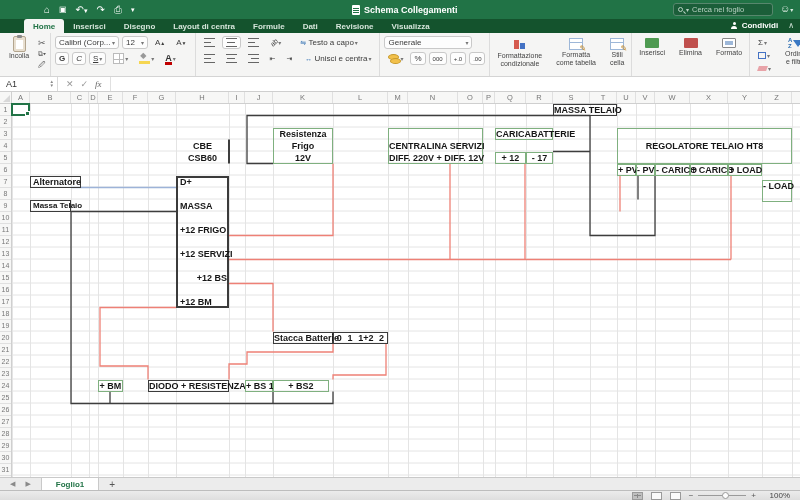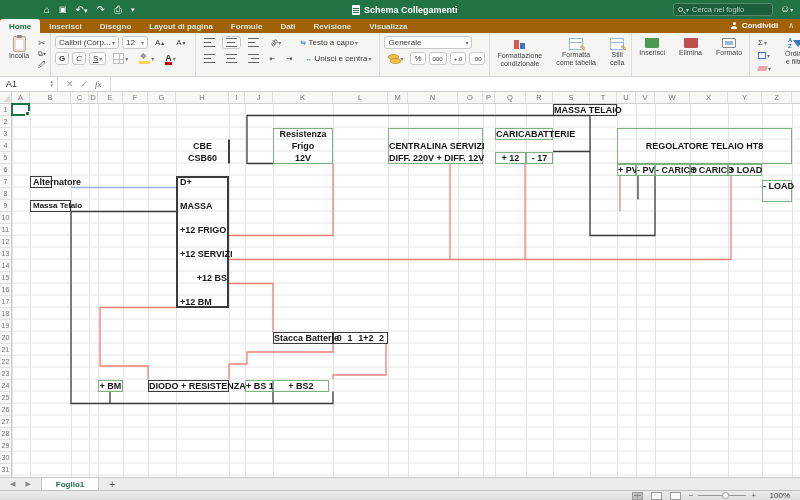--- a/index.html
+++ b/index.html
@@ -20,22 +20,22 @@
   .doc-title b { font-size:9px; font-weight:600; color:#fff; }
   .searchbox { position:absolute; left:673px; top:3px; width:100px; height:13px;
     background:#1b5e39; border:1px solid #57876d; border-radius:3px;
     display:flex; align-items:center; gap:3px; padding:0 4px; color:#b9d2c3; font-size:7.5px; }
   .mag { width:5px; height:5px; border:1px solid #b9d2c3; border-radius:50%; position:relative; flex:none;}
   .mag::after { content:""; position:absolute; left:4px; top:4px; width:3px; height:1px;
     background:#b9d2c3; transform:rotate(45deg); }
   .smiley { position:absolute; left:780px; top:3px; font-size:10px; color:#dcebe1; }
 
   
-  .tabstrip { position:absolute; left:0; top:19px; width:800px; height:14px; background:#a16207;
-    display:flex; align-items:flex-start; padding-left:0; }
+  .tabstrip { position:absolute; left:0; top:19px; width:800px; height:14px; background:#14532d;
+    display:flex; align-items:flex-start; padding-left:24px; }
   .rtab { font-size:8px; color:#d5e5da; padding:3px 9px 2px; cursor:default; font-weight:600;}
   .rtab.active { background:#f5f5f4; color:#217346; border-radius:3px 3px 0 0; }
   .tabstrip-right { position:absolute; right:6px; top:21px; display:flex; align-items:center; gap:10px; color:#fff; }
   .share { display:flex; align-items:center; gap:4px; font-size:8px; font-weight:600; }
   .person { width:7px; height:7px; position:relative; }
   .person::before { content:""; position:absolute; left:2px; top:0; width:3px; height:3px;
     border-radius:50%; background:#fff; }
   .person::after { content:""; position:absolute; left:0.5px; top:3.5px; width:6px; height:3.5px;
     border-radius:3px 3px 0 0; background:#fff; }
   .collapse { font-size:8px; color:#cfe2d6; }
@@ -180,21 +180,21 @@
       <span style="font-size:6px">▾</span>
       <span>Cerca nel foglio</span>
     </div>
     <div class="smiley">☺<span style="font-size:6px">▾</span></div>
   </div>
 
   <div class="tabstrip" id="tabstrip">
       <div class="rtab active">Home</div>
       <div class="rtab">Inserisci</div>
       <div class="rtab">Disegno</div>
-      <div class="rtab">Layout di pagina</div>
+      <div class="rtab">Layout di centra</div>
       <div class="rtab">Formule</div>
       <div class="rtab">Dati</div>
       <div class="rtab">Revisione</div>
       <div class="rtab">Visualizza</div>
     </div>
   <div class="tabstrip-right">
     <div class="share">
       <span class="person"></span>
       <span>Condividi</span>
     </div>
@@ -543,21 +543,21 @@
         <span style="top:276px;height:12px">24</span>
         <span style="top:288px;height:12px">25</span>
         <span style="top:300px;height:12px">26</span>
         <span style="top:312px;height:12px">27</span>
         <span style="top:324px;height:12px">28</span>
         <span style="top:336px;height:12px">29</span>
         <span style="top:348px;height:12px">30</span>
         <span style="top:360px;height:12px">31</span>
       </div>
       <div class="corner"></div>
-      <div class="dbox" style="left: 30px; top: 83.5px; width: 22px; height: 12px; border: 1px solid rgb(59, 59, 59);">
+      <div class="dbox" style="left: 30px; top: 83.5px; width: 51px; height: 12px; border: 1px solid rgb(59, 59, 59);">
         <div class="ln left" style="top: -1px;">Alternatore</div>
       </div>
       <div class="dbox" style="left: 30px; top: 107.5px; width: 41px; height: 12px; border: 1px solid rgb(59, 59, 59); font-size: 8px;">
         <div class="ln left" style="top: -1px;">Massa Telaio</div>
       </div>
       <div class="dbox" style="left: 176px; top: 47.5px; width: 53px; height: 24px; border: none;">
         <div class="ln center" style="top: 0px;">CBE</div>
         <div class="ln center" style="top: 12px;">CSB60</div>
       </div>
       <div class="dbox" style="left: 176px; top: 83.5px; width: 53px; height: 132px; border: 2px solid rgb(59, 59, 59);">

